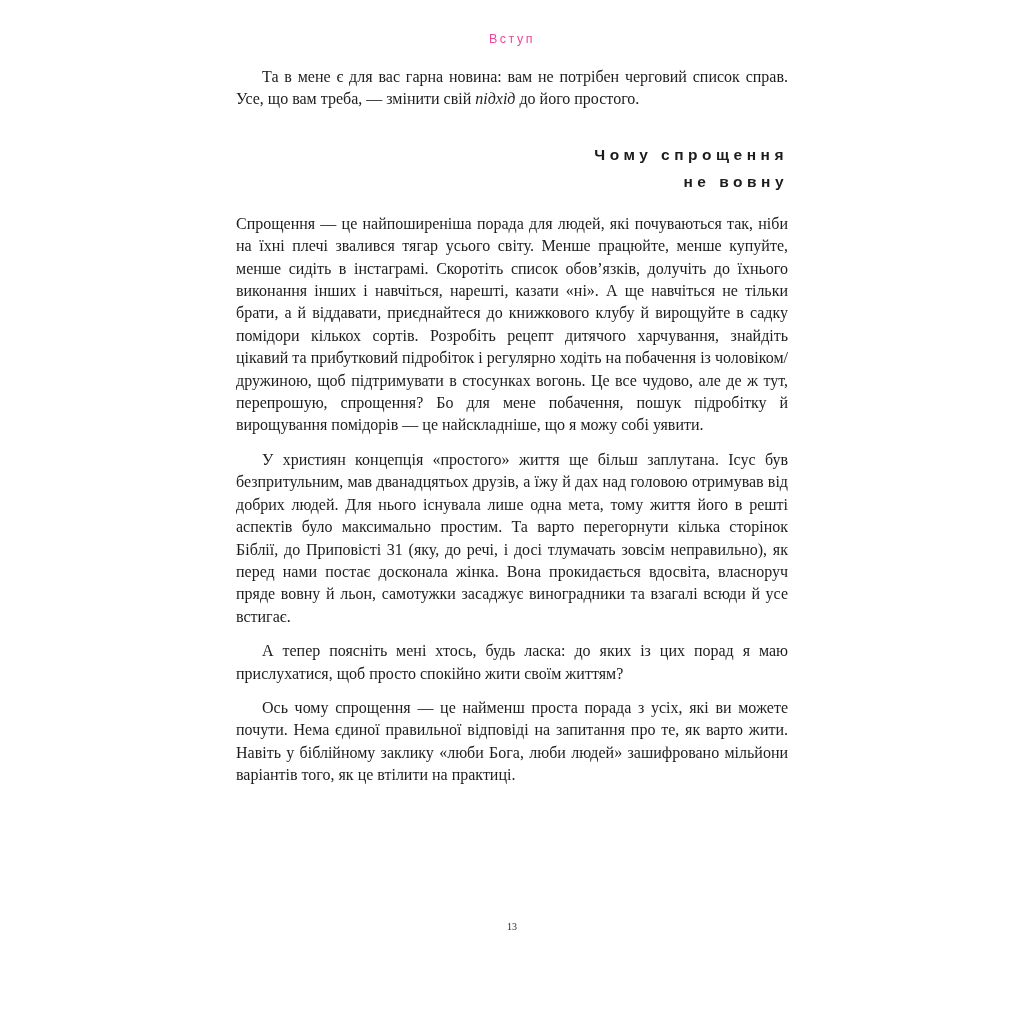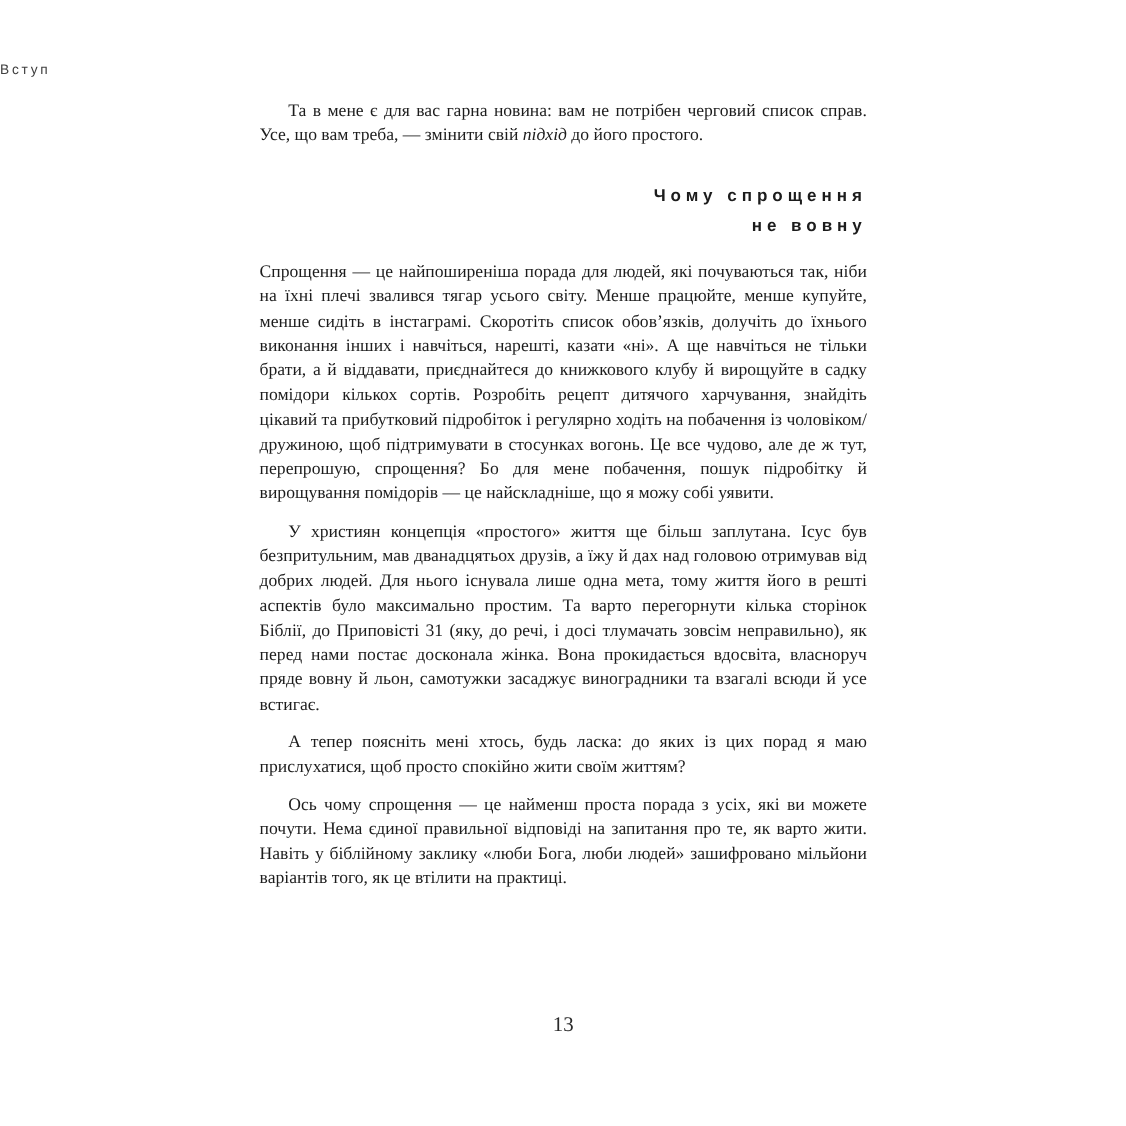--- a/index.html
+++ b/index.html
@@ -10,25 +10,26 @@
   .page {
     position: relative;
     width: 1024px;
     height: 1024px;
     background: #ffffff;
     overflow: hidden;
     font-family: "Liberation Serif", "DejaVu Serif", serif;
     color: #1c1c1c;
   }
   .running-head {
-    padding-top: 56px;
+    padding-top: 32px;
+    text-align: center;
     font-family: "Liberation Sans", "DejaVu Sans", sans-serif;
     font-size: 12.5px;
     letter-spacing: 2.5px;
-    color: #404040;
+    color: #ec4899;
   }
   .text-block {
     width: 552px;
     margin: 0 auto;
     font-size: 16px;
     line-height: 22.4px;
     text-align: justify;
     hyphens: auto;
     -webkit-hyphens: auto;
   }
@@ -59,21 +60,21 @@
   p.body-par.indented {
     text-indent: 26px;
     margin-top: 12px;
   }
   .page-footer {
     position: absolute;
     left: 0;
     right: 0;
     top: 921px;
     text-align: center;
-    font-size: 19px;
+    font-size: 10px;
     color: #2a2a2a;
   }
 </style>
 </head>
 <body>
 
 <div class="page">
 
   <div class="running-head">Вступ</div>
 

